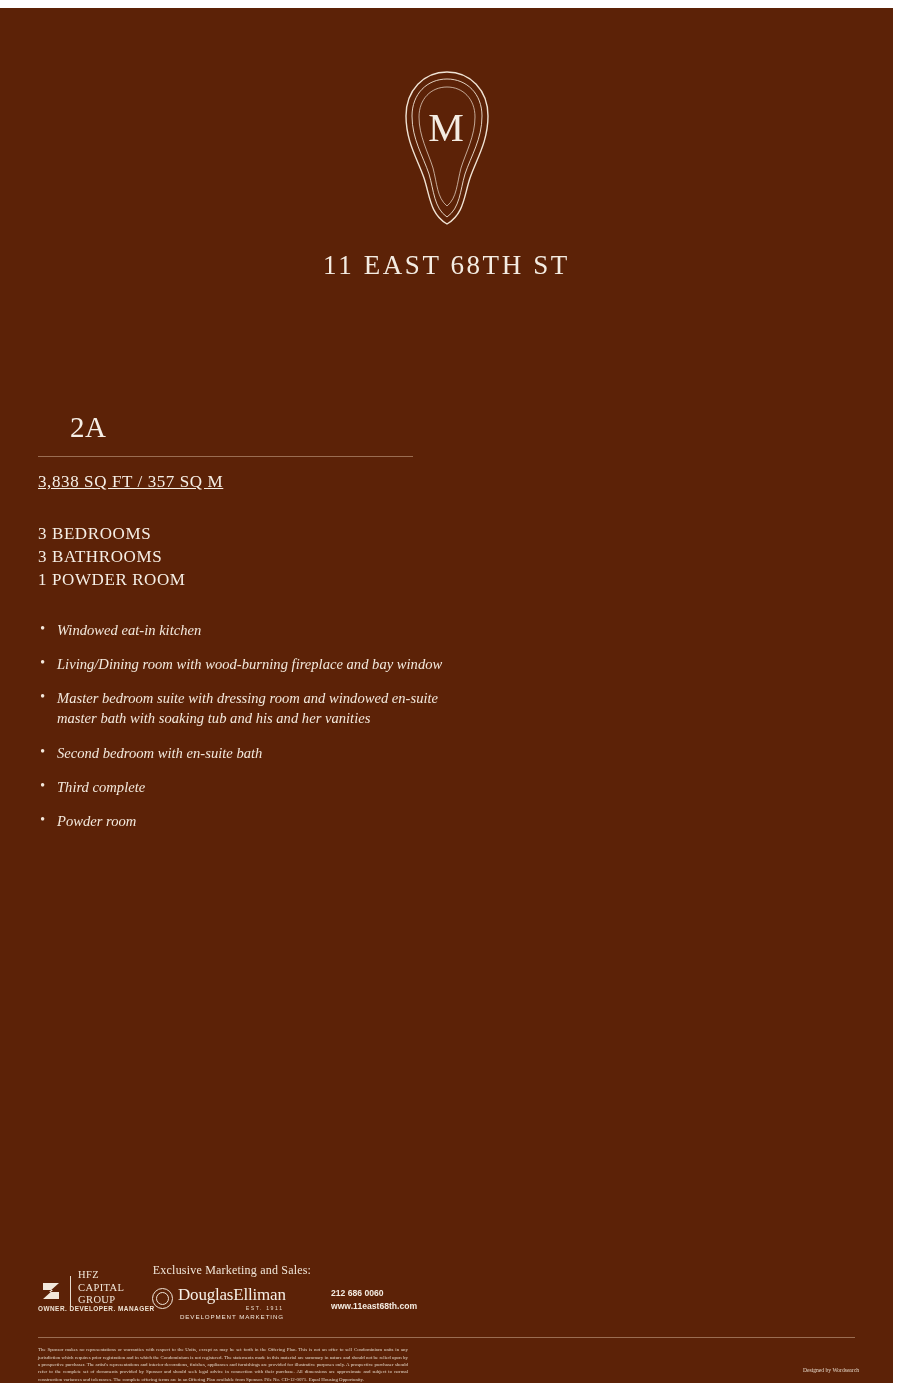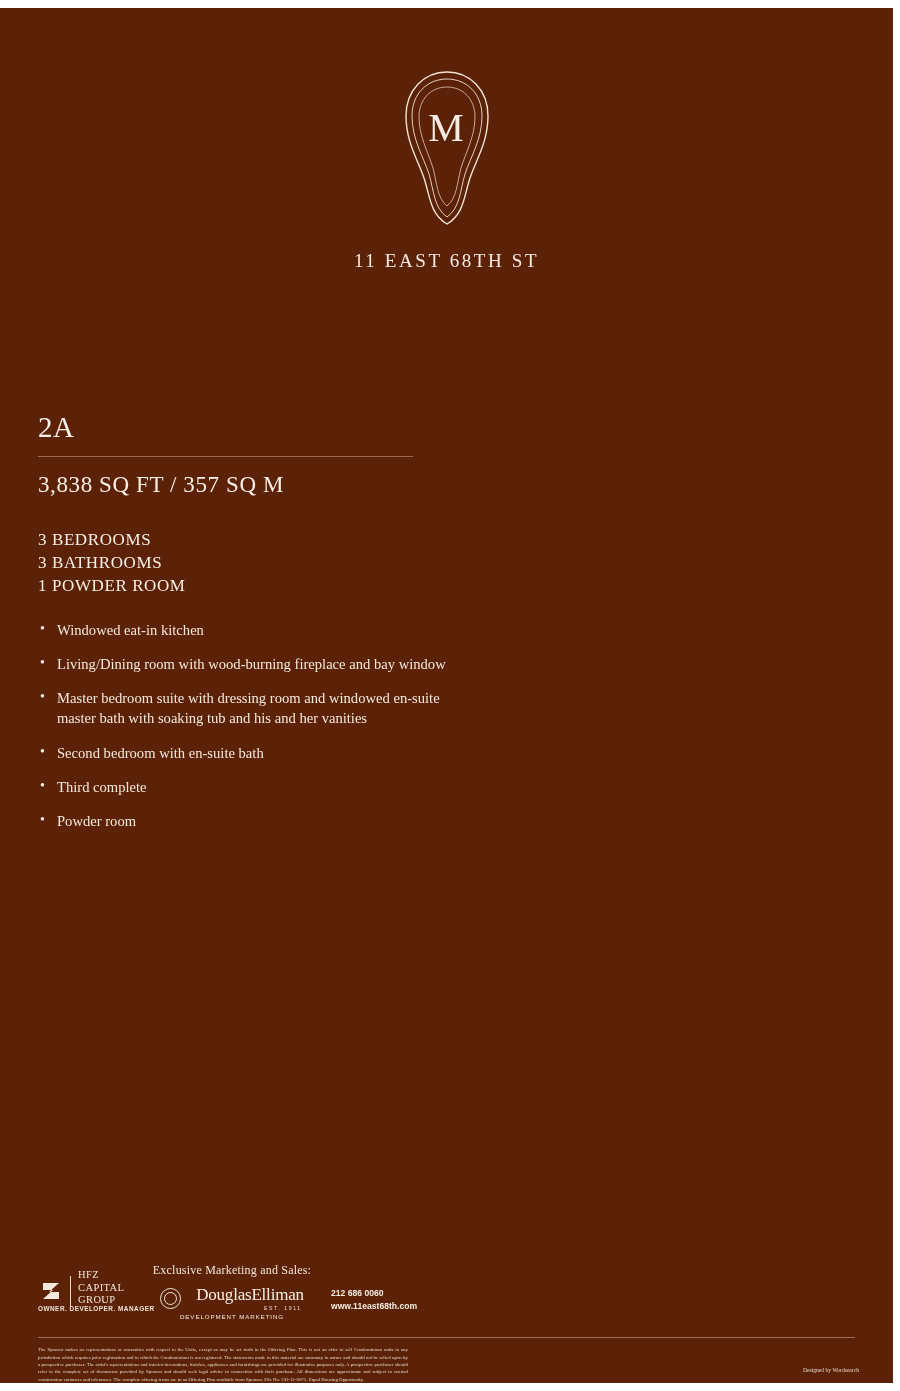--- a/index.html
+++ b/index.html
@@ -48,21 +48,21 @@
     width: 110px;
     text-align: center;
     font-family: "Liberation Serif", serif;
     font-size: 40px;
     color: #f4ece2;
     letter-spacing: 1px;
   }
   .building-name {
     margin-top: 22px;
     font-family: "Liberation Serif", serif;
-    font-size: 19px;
+    font-size: 27px;
     letter-spacing: 2.6px;
     color: #f4ece2;
   }
   .building-sub {
     margin-top: 9px;
     font-family: "Liberation Sans", sans-serif;
     font-size: 11.5px;
     letter-spacing: 3.4px;
     color: #e2d4c6;
   }
@@ -72,33 +72,35 @@
     left: 38px;
     top: 405px;
     width: 420px;
   }
   .unit-name {
     font-family: "Liberation Serif", serif;
     font-size: 29px;
     letter-spacing: 0.5px;
     color: #f6efe6;
     line-height: 1;
+    margin-left: 32px;
   }
   .rule {
     margin-top: 14px;
     width: 375px;
     height: 1px;
     background: #9a6d52;
   }
   .unit-size {
     margin-top: 15px;
     font-family: "Liberation Serif", serif;
-    font-size: 23px;
+    font-size: 17px;
     letter-spacing: 0.6px;
     color: #f6efe6;
+    text-decoration: underline;
   }
   .room-counts {
     margin-top: 30px;
     font-family: "Liberation Serif", serif;
     font-size: 17px;
     letter-spacing: 0.6px;
     color: #f6efe6;
     line-height: 1.36;
   }
   
@@ -112,20 +114,21 @@
     padding: 0;
   }
   .features li {
     position: relative;
     padding-left: 19px;
     margin-bottom: 14px;
     font-family: "Liberation Serif", serif;
     font-size: 14.6px;
     line-height: 1.38;
     color: #f3e9dd;
+    font-style: italic;
   }
   .features li::before {
     content: "\2022";
     position: absolute;
     left: 2px;
     top: -1px;
     font-size: 14px;
     color: #f3e9dd;
   }
   
@@ -184,22 +187,21 @@
   .de-exclusive {
     font-family: "Liberation Serif", serif;
     font-size: 12px;
     letter-spacing: 0.2px;
     color: #f0e5d8;
     margin-bottom: 8px;
   }
   .de-logo {
     display: flex;
     align-items: center;
-    justify-content: center;
-    gap: 15px;
+    gap: 5px;
   }
   .de-seal {
     width: 19px;
     height: 19px;
     border-radius: 50%;
     border: 1.2px solid #f0e5d8;
     position: relative;
   }
   .de-seal::after {
     content: "";

